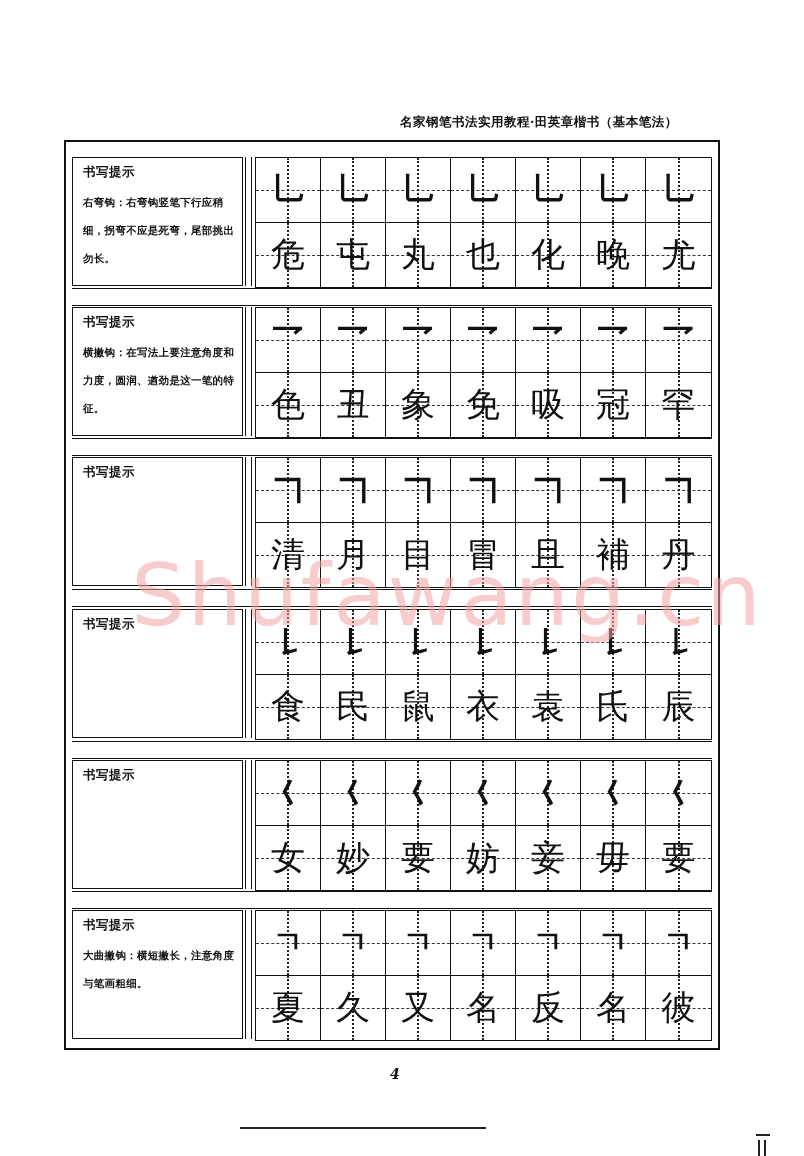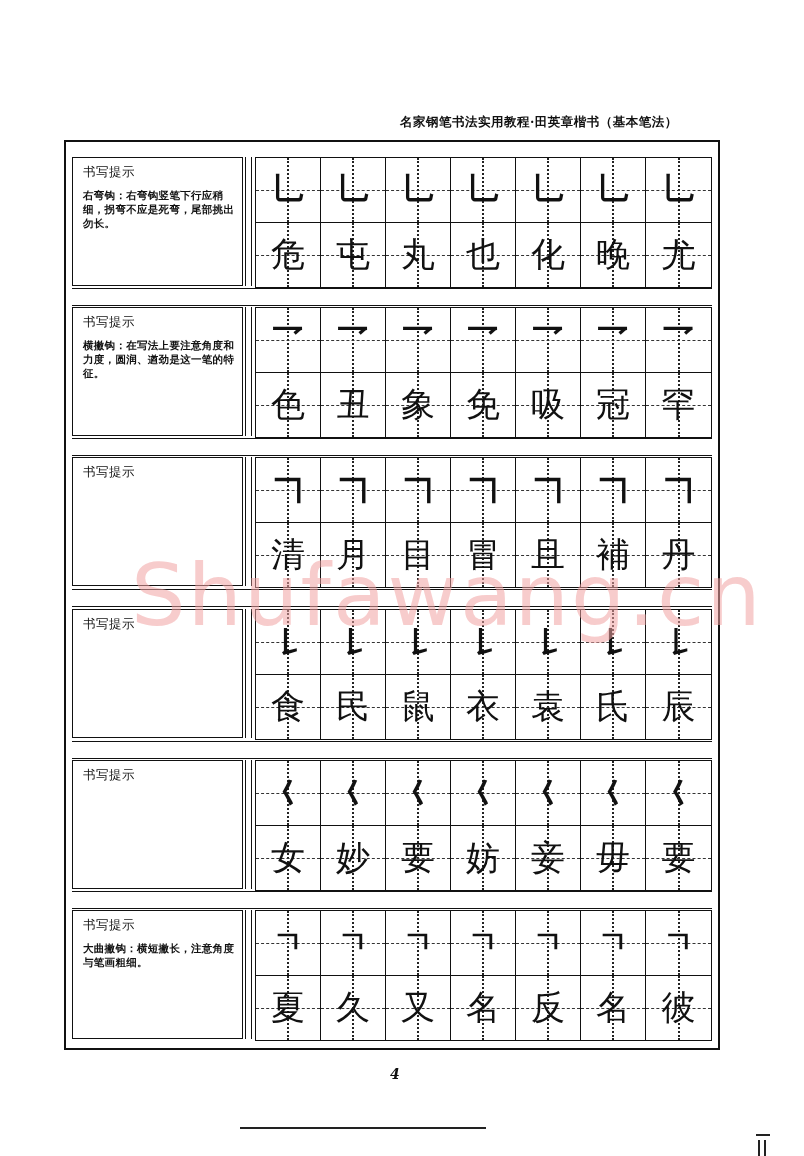--- a/index.html
+++ b/index.html
@@ -14,22 +14,22 @@
   }
   .frame {
     position:absolute; left:64px; top:140px; width:656px; height:910px;
     border:2.5px solid #111; box-sizing:border-box;
   }
   .section { position:absolute; left:72px; width:640px; height:131px; }
   .tip {
     position:absolute; left:0; top:0; width:171px; height:129px;
     border:1.5px solid #111; box-sizing:border-box; padding:6px 6px 0 10px; background:#fff;
   }
-  .tip-title { font-weight:normal; font-size:12.5px; margin:0 0 7px 0; letter-spacing:0.5px; }
-  .tip-body { font-weight:bold; font-size:10.5px; line-height:14px; letter-spacing:0.3px; }
+  .tip-title { font-weight:bold; font-size:12.5px; margin:0 0 7px 0; letter-spacing:0.5px; }
+  .tip-body { font-weight:bold; font-size:10.5px; line-height:28px; letter-spacing:0.3px; }
   .dbl {
     position:absolute; left:173px; top:0; width:7px; height:129px;
     border-left:1.5px solid #111; border-right:1.5px solid #111; box-sizing:border-box;
   }
   .grid {
     position:absolute; left:183px; top:0; width:457px; height:131px;
     border:1.5px solid #111; box-sizing:border-box; display:grid;
     grid-template-columns:repeat(7,1fr); grid-template-rows:1fr 1fr;
   }
   .cell {

